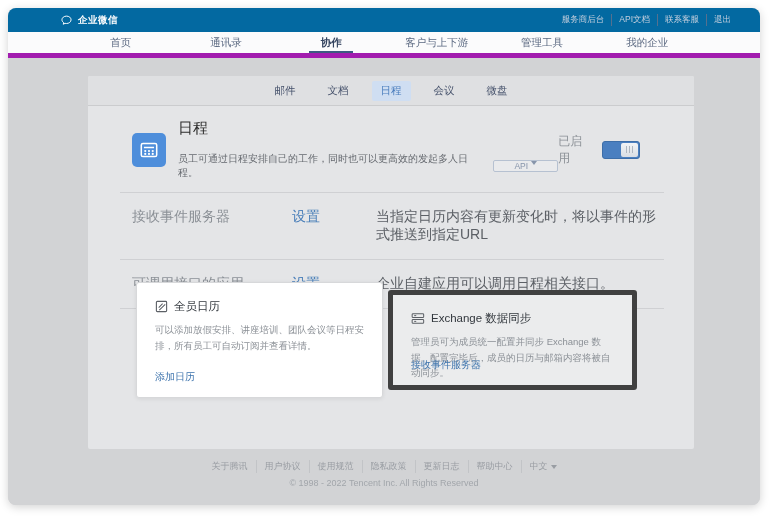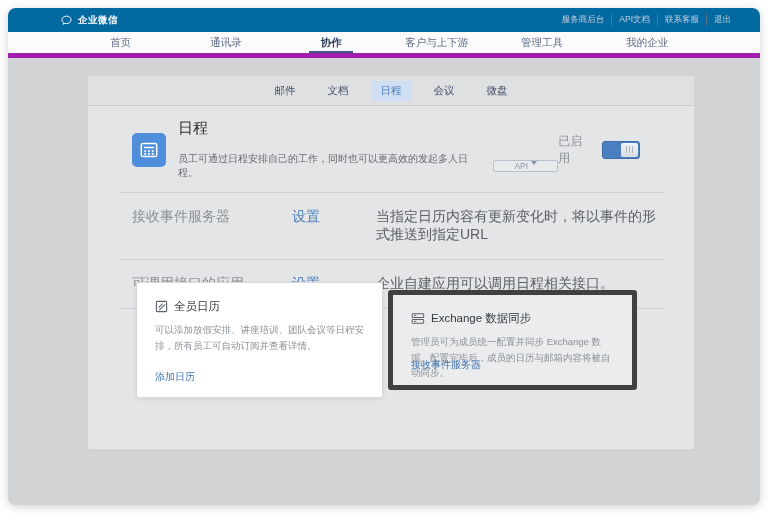--- a/index.html
+++ b/index.html
@@ -226,15 +226,29 @@
               <line x1="3.4" y1="10.1" x2="5.6" y2="10.1" stroke="#5c6066" stroke-width="1.1"></line>
             </svg>
             <span>Exchange 数据同步</span>
           </div>
           <div class="card-desc">管理员可为成员统一配置并同步 Exchange 数据。配置完毕后，成员的日历与邮箱内容将被自动同步。</div>
           <a class="card-link">接收事件服务器</a>
         </div>
       </div>
     </div>
 
+    <div class="footer">
+      <div class="footer-links">
+        <span class="fl">关于腾讯</span>
+        <span class="fl">用户协议</span>
+        <span class="fl">使用规范</span>
+        <span class="fl">隐私政策</span>
+        <span class="fl">更新日志</span>
+        <span class="fl">帮助中心</span>
+        <span class="fl">
+          <span>中文</span><span class="caret-down"></span>
+        </span>
+      </div>
+      <div class="copyright">© 1998 - 2022 Tencent Inc. All Rights Reserved</div>
+    </div>
   </div>
 
 </div>
 
 </body></html>

